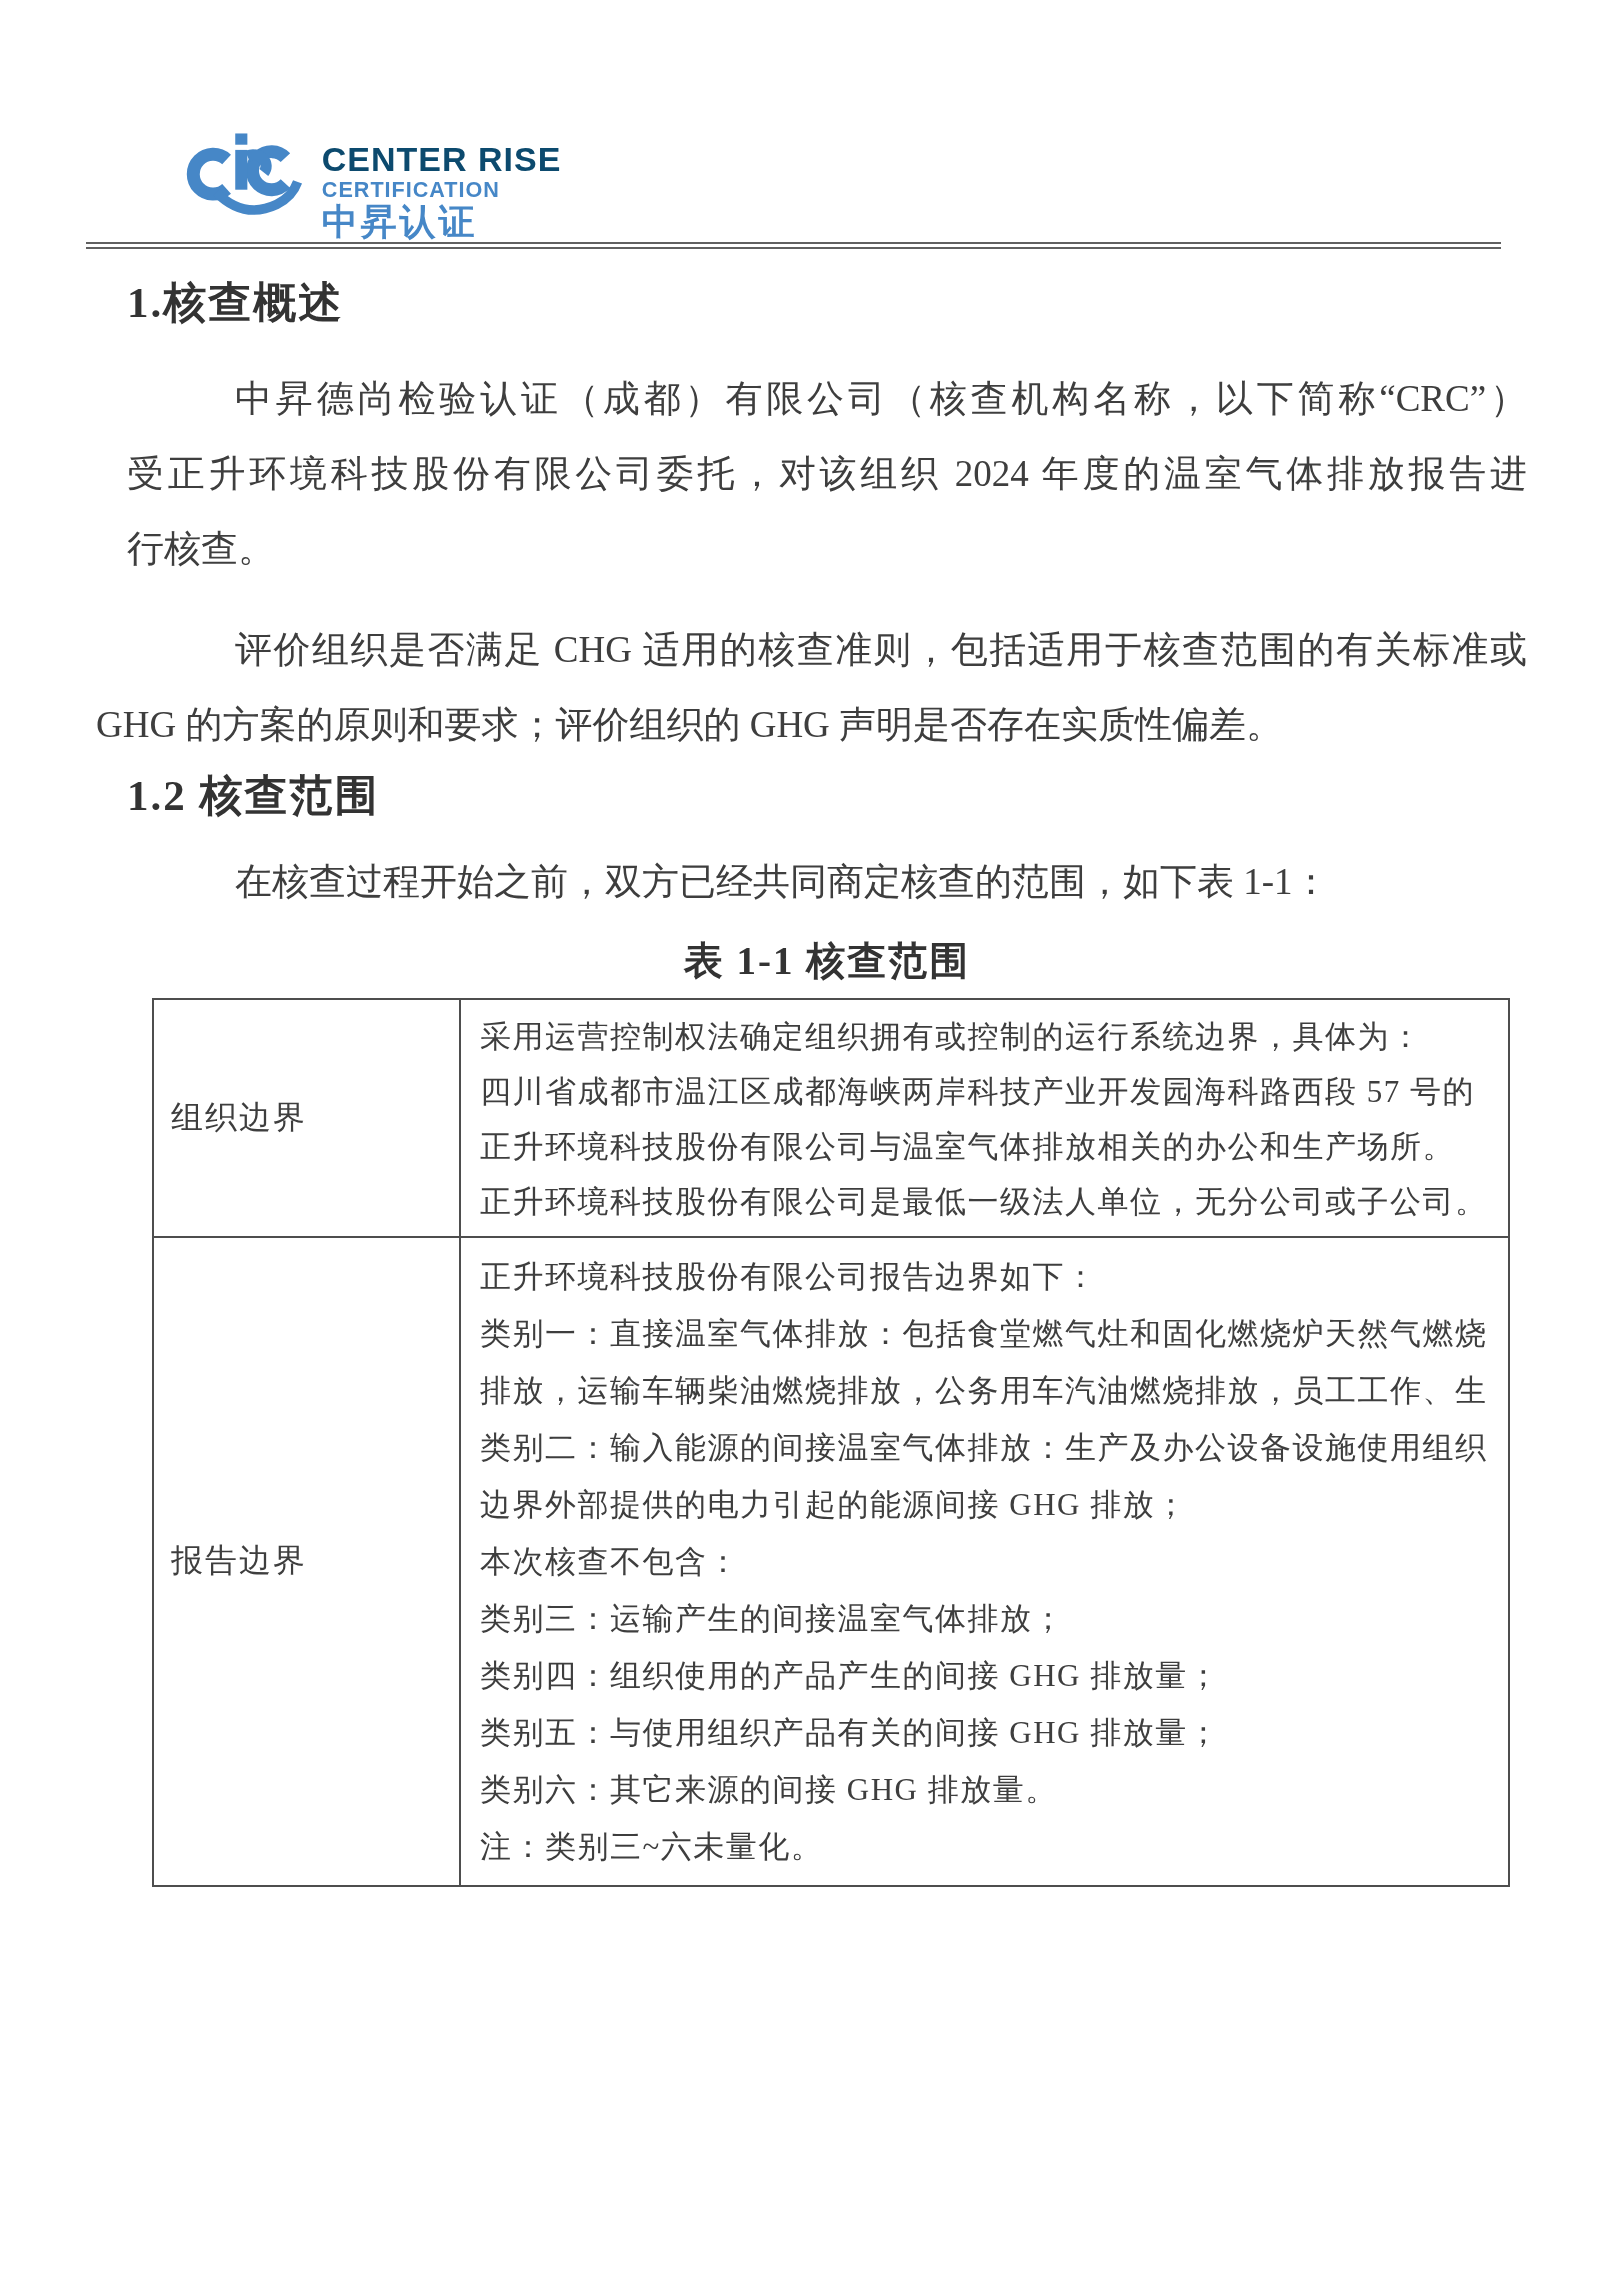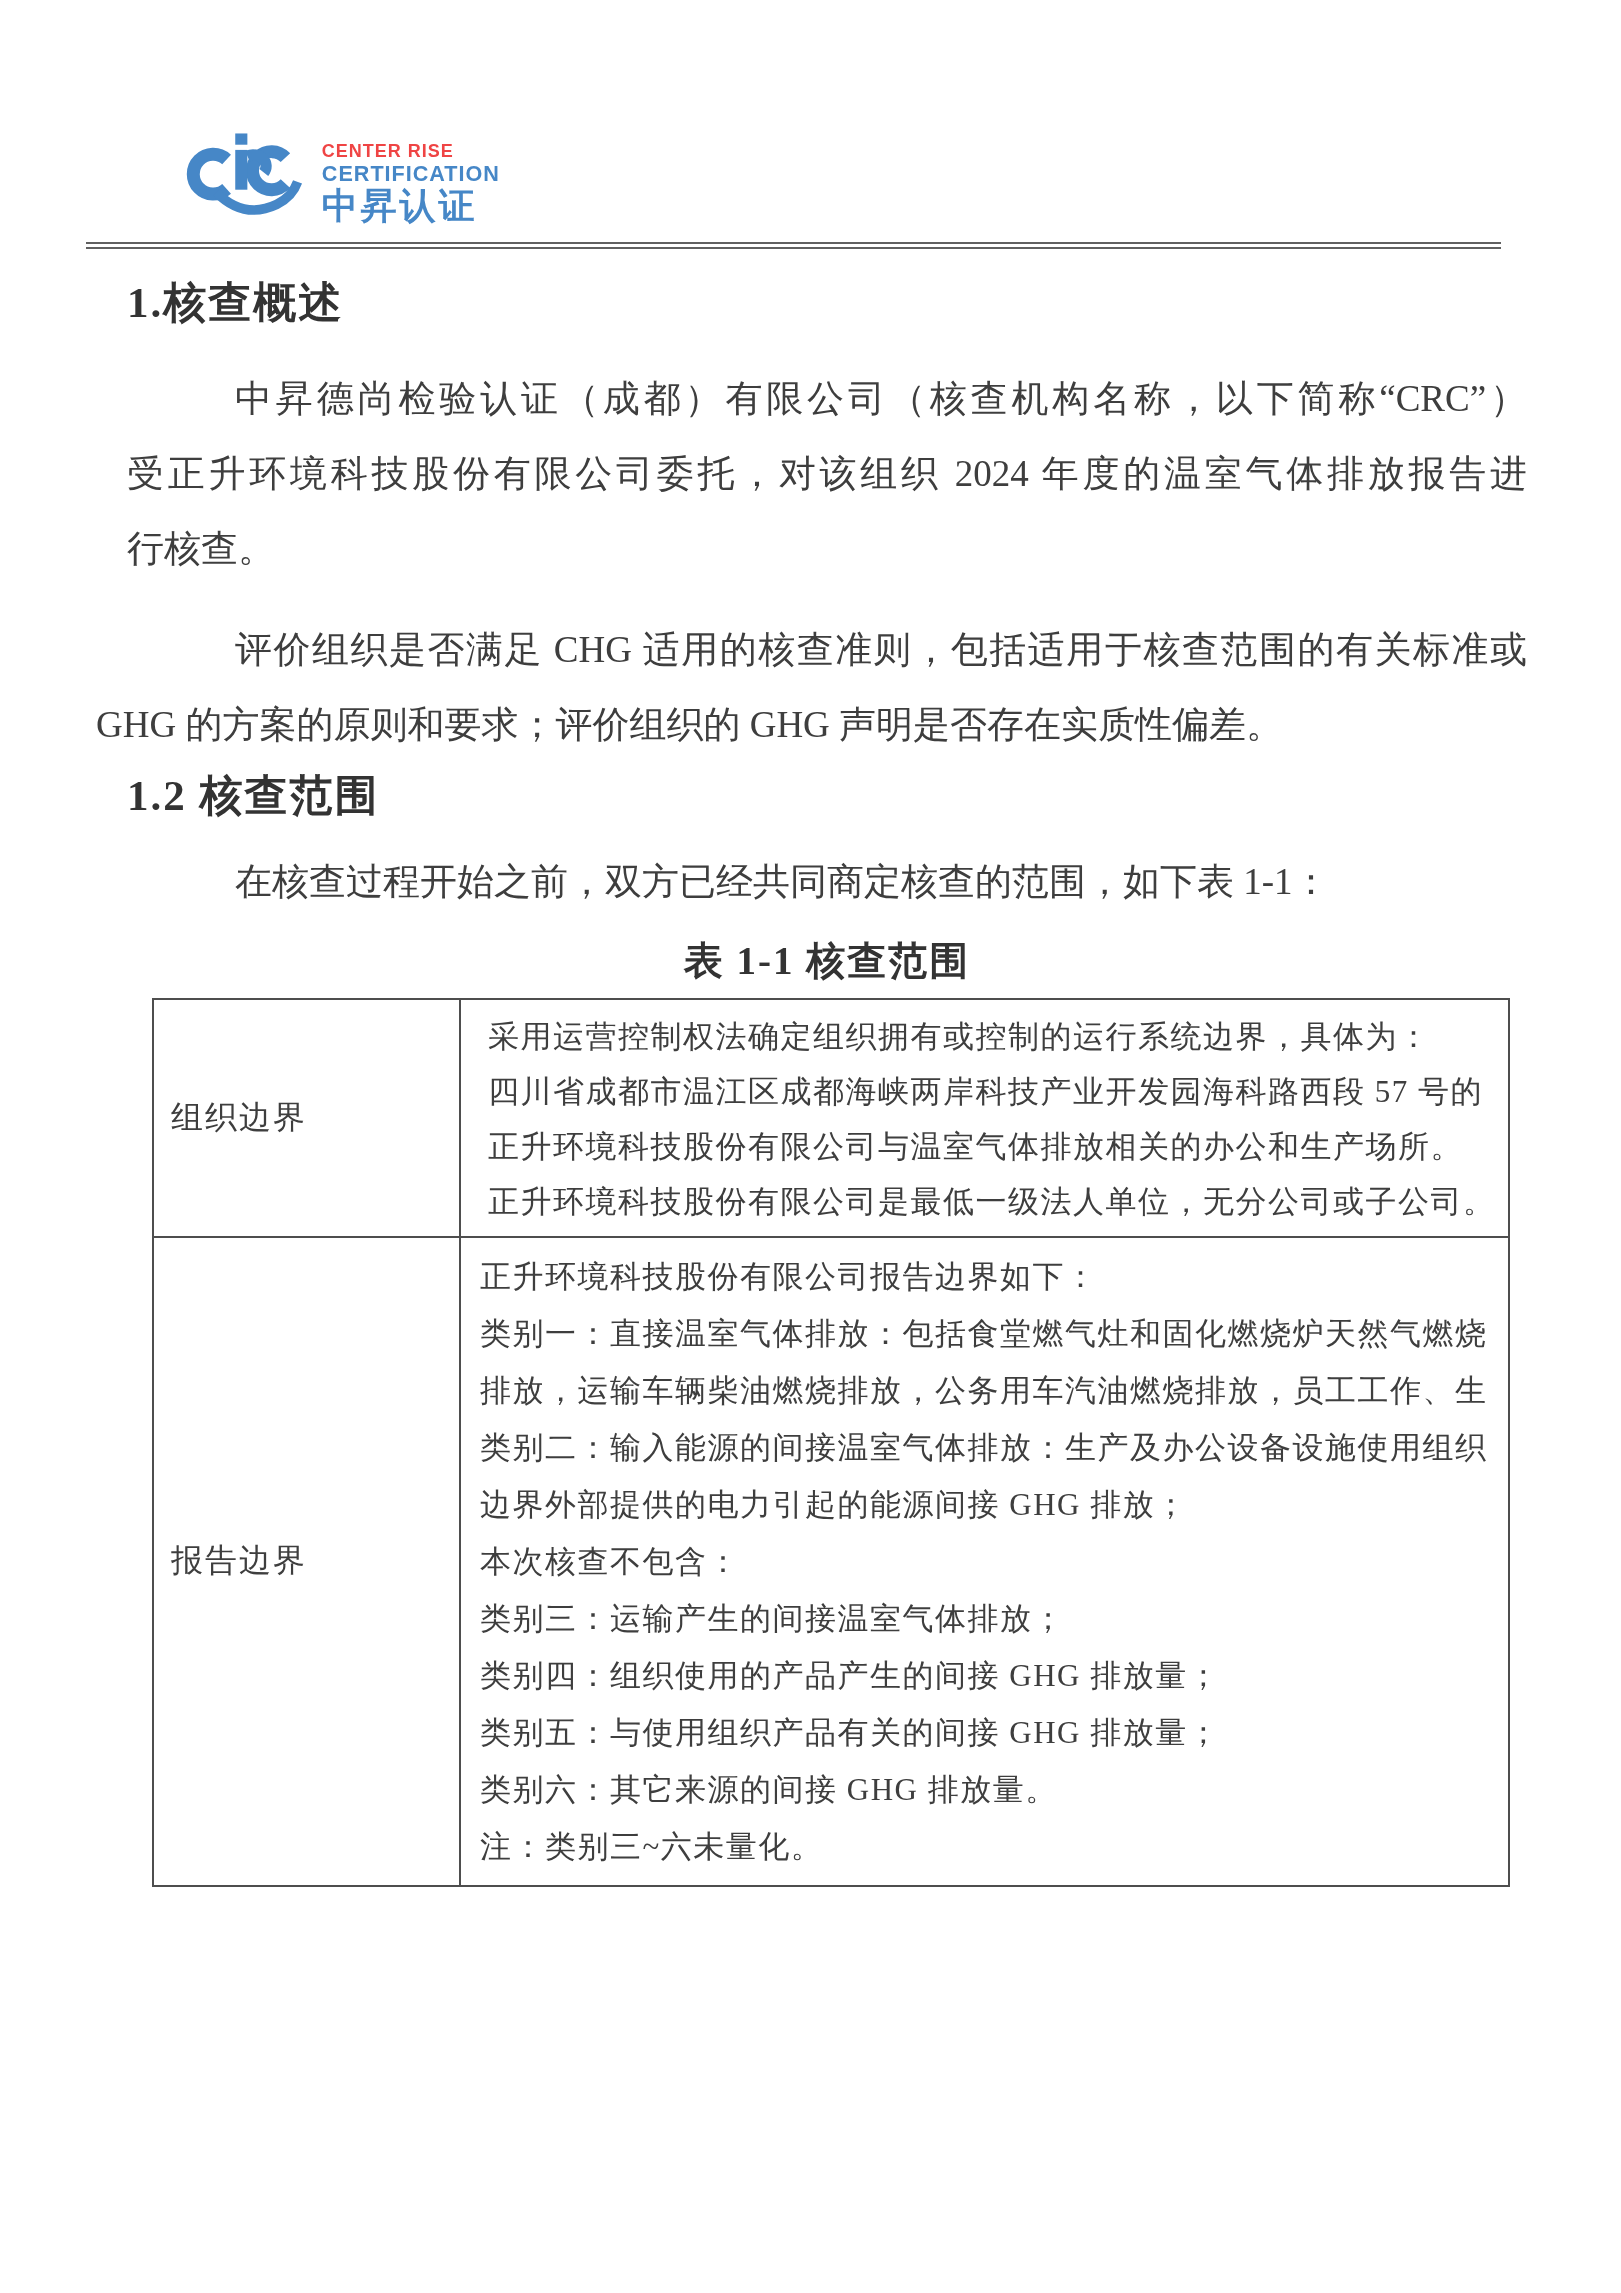--- a/index.html
+++ b/index.html
@@ -4,21 +4,21 @@
 <style>
   html,body{margin:0;padding:0;}
   body{
     width:1621px;height:2294px;background:#ffffff;position:relative;
     font-family:"Liberation Serif", serif;color:#3e3e3e;overflow:hidden;
   }
   
   .logo-row{display:flex;align-items:flex-start;margin:130px 0 0 181px;height:86px;}
   .logo-mark{flex:0 0 auto;}
   .logo-text{margin-left:9.8px;display:flex;flex-direction:column;line-height:1;}
-  .logo-en1{font-family:"Liberation Sans",sans-serif;font-weight:800;font-size:18px;letter-spacing:1px;color:#ef4444;margin-top:11.8px;}
+  .logo-en1{font-family:"Liberation Sans",sans-serif;font-weight:800;font-size:34px;letter-spacing:1px;color:#0c4a6e;margin-top:11.8px;}
   .logo-en2{font-family:"Liberation Sans",sans-serif;font-weight:800;font-size:21.6px;letter-spacing:1px;color:#4687c7;margin-top:2.9px;}
   .logo-cn{font-weight:700;font-size:36px;color:#4687c7;margin-top:3.9px;letter-spacing:2.9px;}
   .head-rule{margin:25.5px 0 0 86px;width:1415px;height:3.9px;
     border-top:2.9px solid #606060;border-bottom:2.9px solid #606060;}
   
   .content{margin:0 94px 0 127px;}
   .h1{font-size:43px;font-weight:700;color:#333;line-height:59px;margin-top:24px;letter-spacing:2px;}
   .h2{font-size:43px;font-weight:700;color:#333;line-height:59px;letter-spacing:2px;}
   .h2.first{margin-top:3.9px;}
   .h2.second{margin-top:4px;}
@@ -37,21 +37,21 @@
     border:2.9px solid #4e4e4e;
   }
   .vrow{display:grid;grid-template-columns:307px 1fr;}
   .vrow + .vrow{border-top:2px solid #4e4e4e;}
   .vlabel{
     border-right:2px solid #4e4e4e;display:flex;align-items:center;
     padding-left:17.6px;font-size:32px;color:#3e3e3e;letter-spacing:2px;
   }
   .vcell{padding:9.8px 17.6px 9.8px 19.6px;}
   .cl{font-size:31px;line-height:57px;color:#3e3e3e;letter-spacing:1.5px;white-space:nowrap;}
-  .row-org .cl{line-height:55px;margin-left:8px;}
+  .row-org .cl{line-height:55px;}
   .row-org .vcell{padding-top:8.8px;padding-bottom:6.9px;}
 </style>
 </head>
 <body>
 
 <div class="logo-row">
   <span class="logo-mark">
     <svg viewBox="0 0 150 104" width="131" height="90" aria-hidden="true">
       <g fill="none" stroke="#4687c7">
         <path d="M52 34 A23 23 0 1 0 52 68" stroke-width="15"></path>

